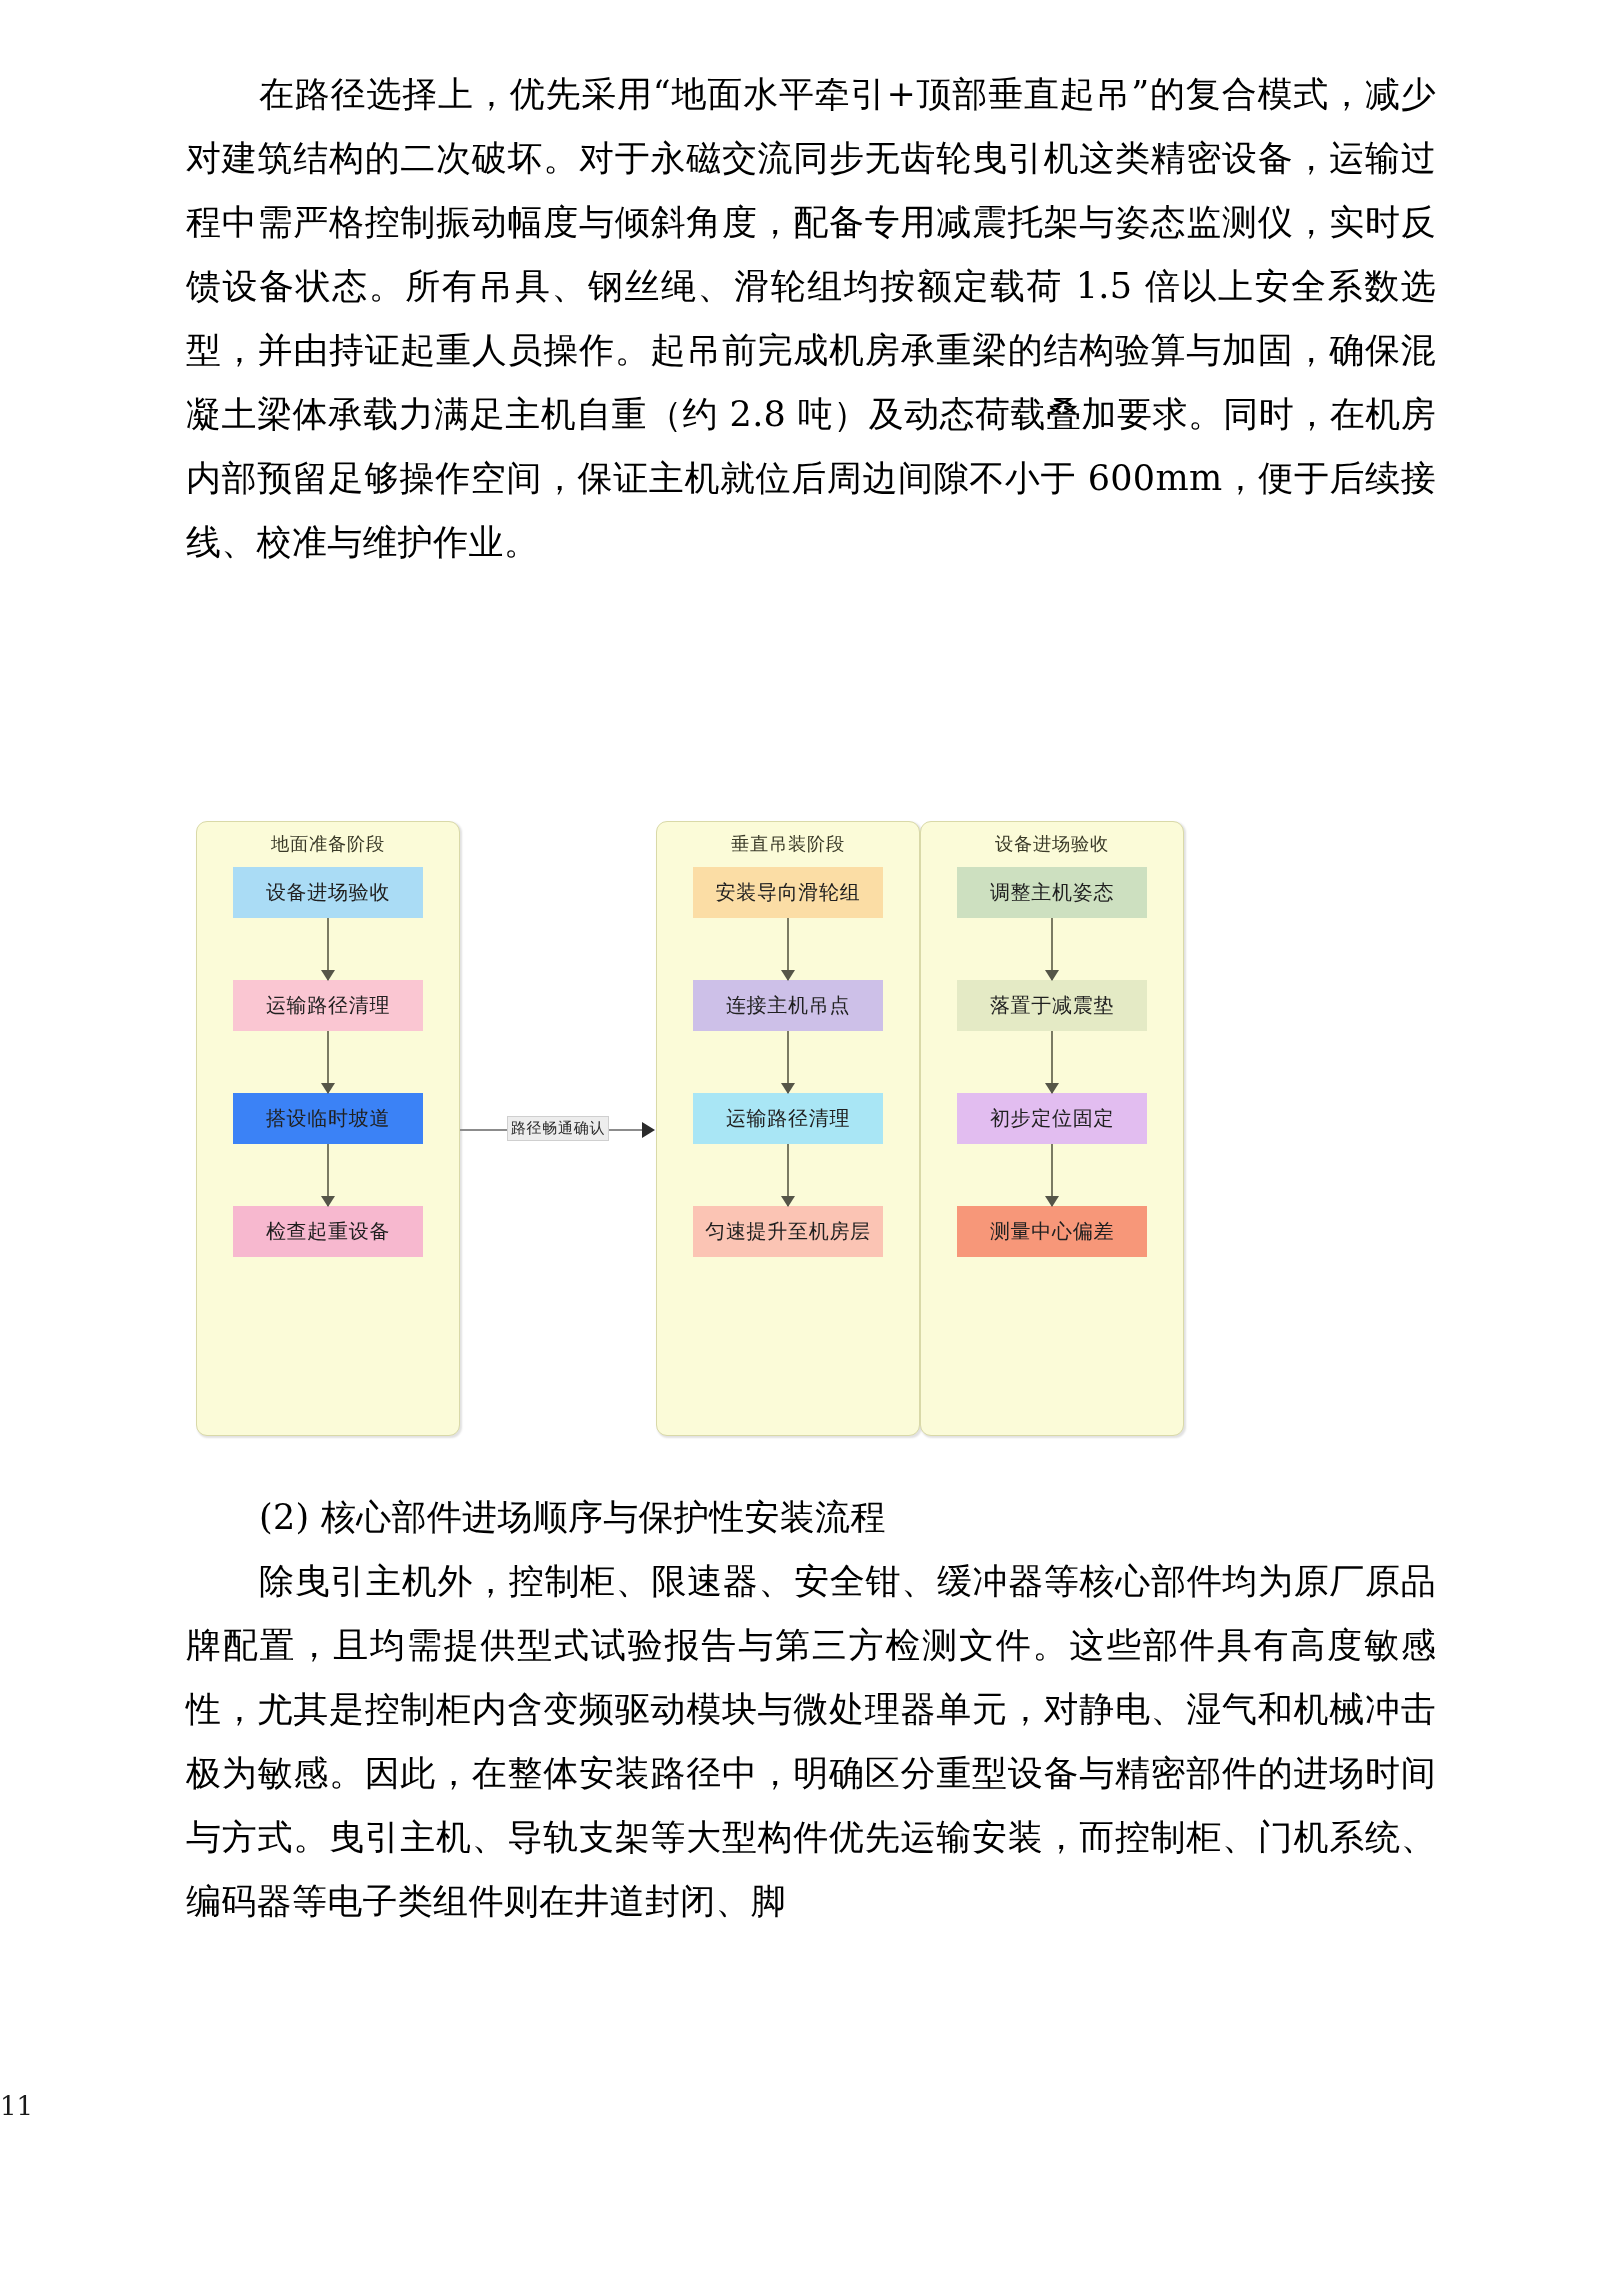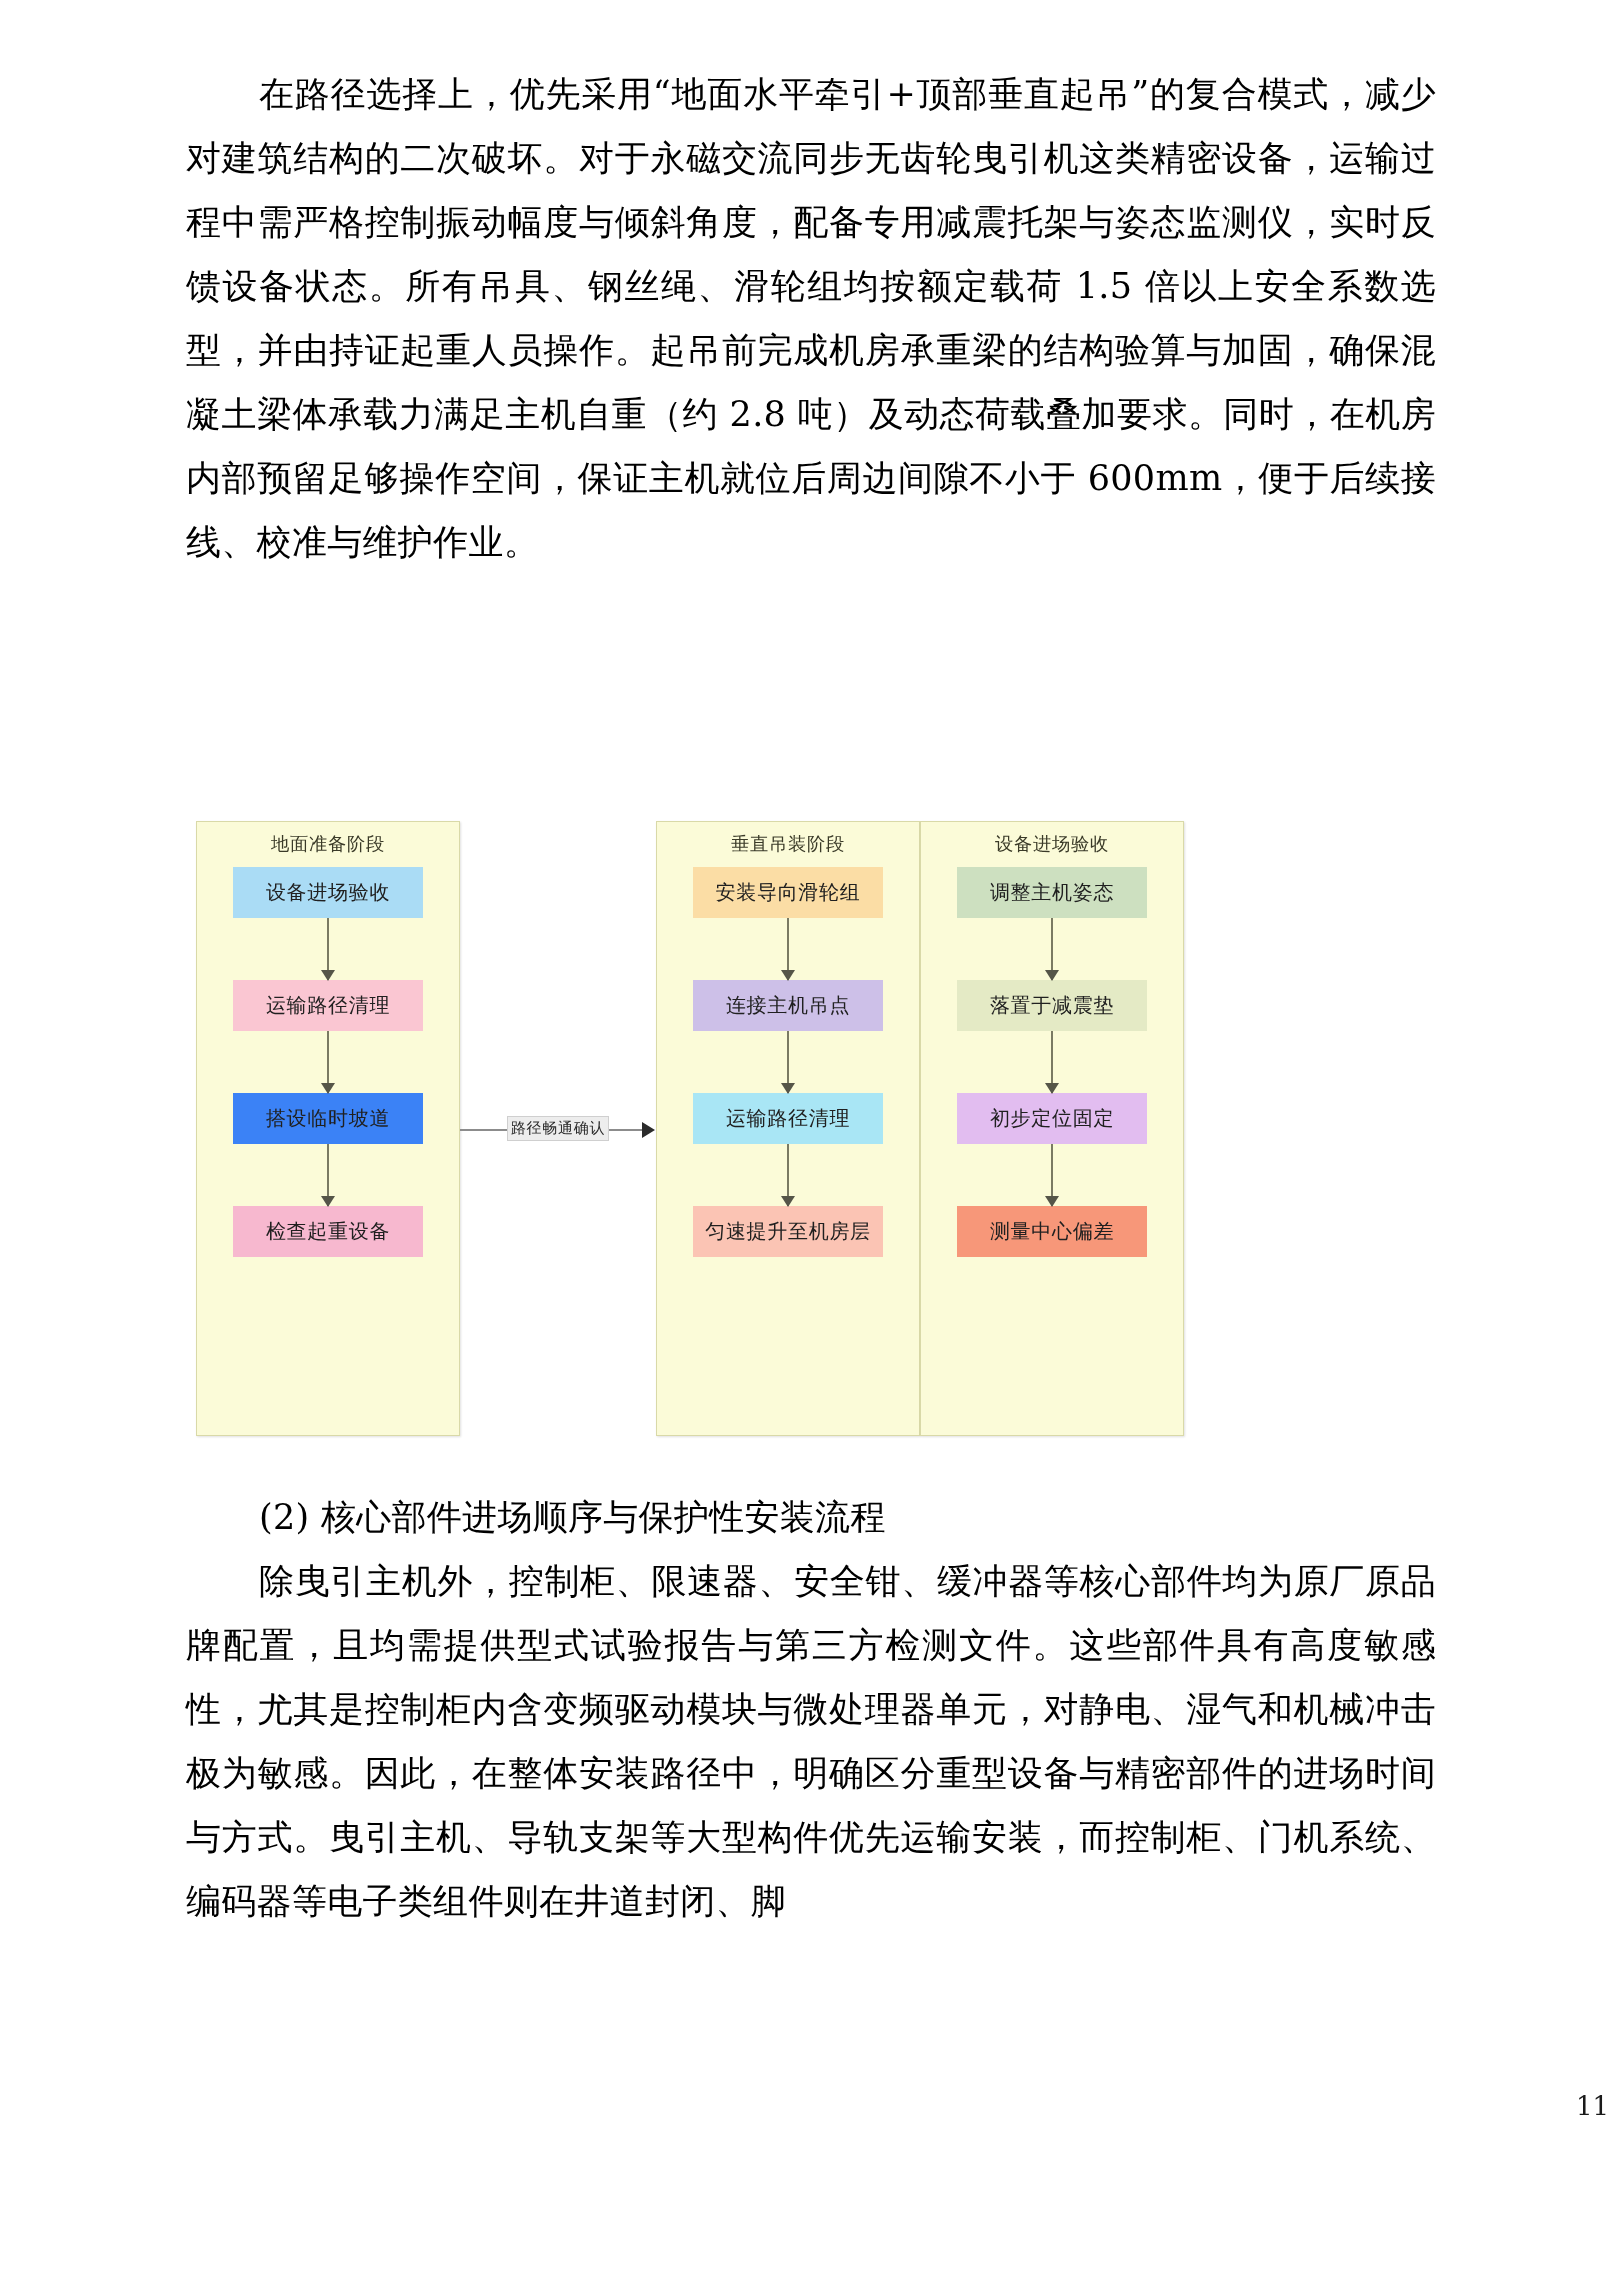--- a/index.html
+++ b/index.html
@@ -63,21 +63,21 @@
 
   .flow-row {
     display: flex;
     align-items: stretch;
     height: 100%;
   }
 
   .phase-panel {
     background: #fbfbd8;
     border: 1.3px solid #d9d9a8;
-    border-radius: 0;
+    border-radius: 11px;
     box-shadow: 1.3px 1.3px 2px rgba(0,0,0,0.12);
     width: 264px;
     box-sizing: border-box;
     padding: 9.2px 14.4px 14.4px 14.4px;
     display: flex;
     flex-direction: column;
     align-items: center;
     position: relative;
   }
 
@@ -167,21 +167,21 @@
     padding: 2px 2.6px;
     letter-spacing: 0.7px;
     white-space: nowrap;
   }
 
   .page-number {
     position: absolute;
     left: 0;
     width: 1609px;
     top: 2091px;
-    text-align: right;
+    text-align: left;
     font-family: "DejaVu Serif", "Liberation Serif", serif;
     font-size: 26px;
     color: #1a1a1a;
   }
 </style>
 </head>
 <body>
 
 <div class="page">
 

